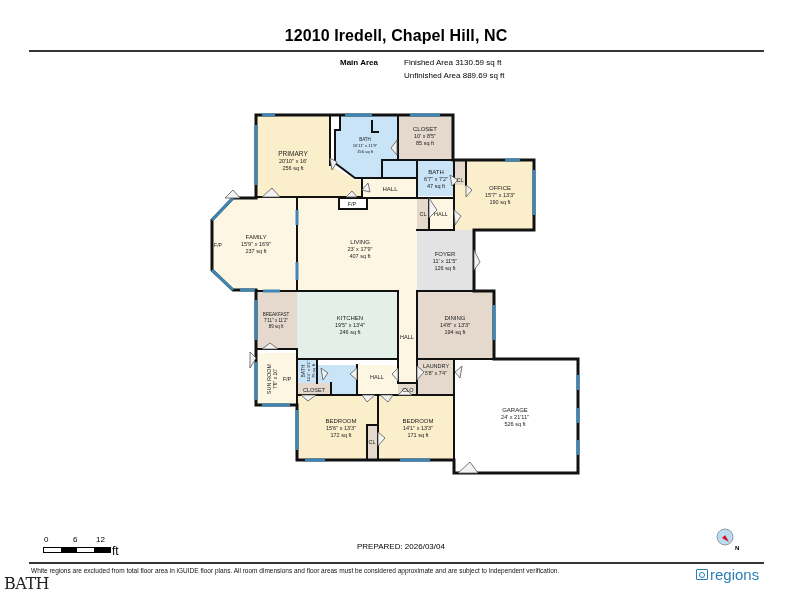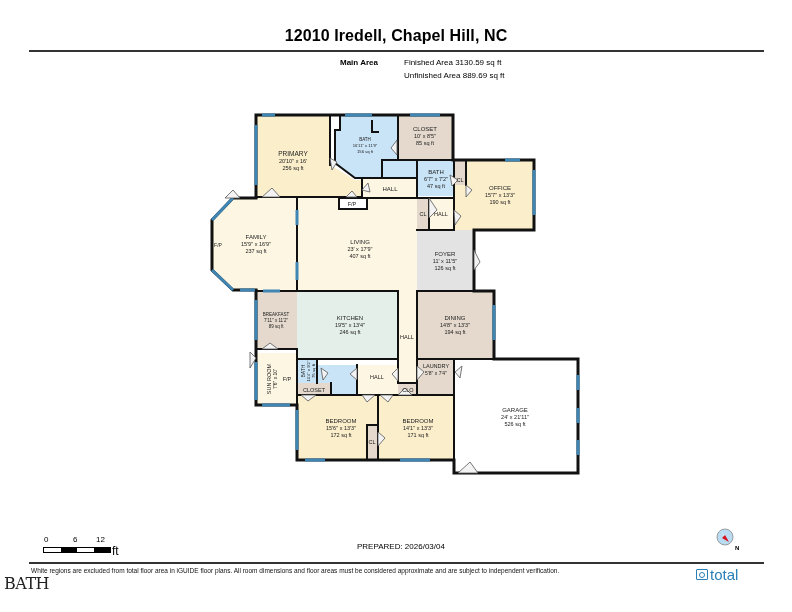--- a/index.html
+++ b/index.html
@@ -320,14 +320,14 @@
   <polygon points="9,8 12,13 7,10" fill="#d9141f"></polygon>
   <polygon points="9,7 13,14 6,10" fill="#d9141f"></polygon>
 </svg>
 <span style="position:absolute;left:735px;top:545px;font-size:6px;font-weight:bold;">N</span>
 
 <div class="footer-rule"></div>
 <div class="disclaimer">White regions are excluded from total floor area in iGUIDE floor plans. All room dimensions and floor areas must be considered approximate and are subject to independent verification.</div>
 <div class="dmls">BATH</div>
 <div class="brand">
   <span class="brand-icon"></span>
-  <span>total</span>
+  <span>regions</span>
 </div>
 
 </body></html>

